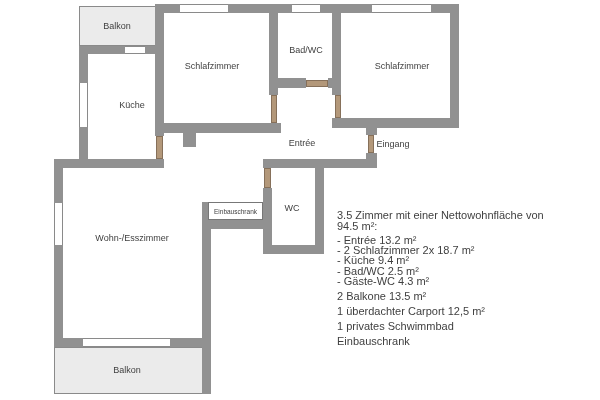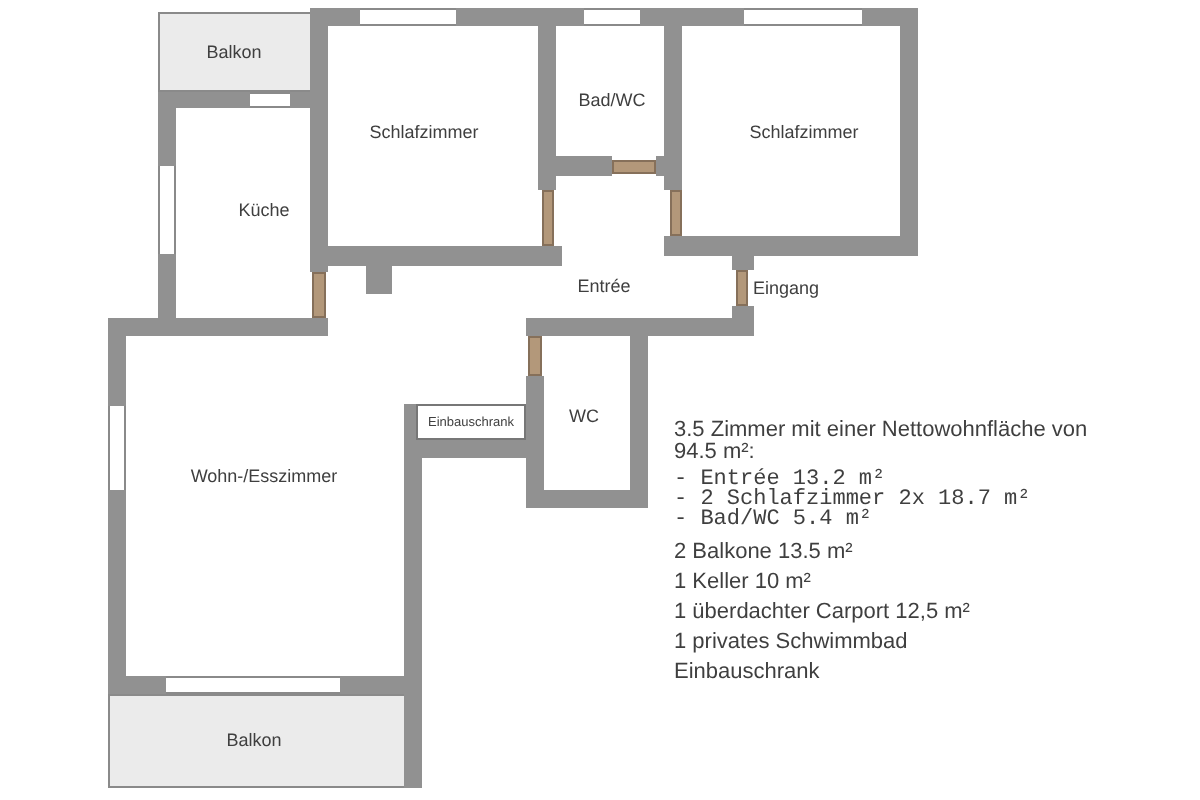--- a/index.html
+++ b/index.html
@@ -15,21 +15,21 @@
   .win{position:absolute;background:#ffffff;box-sizing:border-box;}
   .win.wh{border-top:1px solid var(--outline,#8a8a8a);border-bottom:1px solid var(--outline,#8a8a8a);}
   .win.wv{border-left:1px solid var(--outline,#8a8a8a);border-right:1px solid var(--outline,#8a8a8a);}
   .balcony{position:absolute;background:var(--balcony,#ebebeb);border:1px solid var(--outline,#8a8a8a);box-sizing:border-box;}
   .cabinet{position:absolute;background:#ffffff;border:1px solid #777777;box-sizing:border-box;
     display:flex;align-items:center;justify-content:center;}
   .lbl{position:absolute;transform:translate(-50%,-50%);font-size:9px;color:var(--text,#3f3f3f);white-space:nowrap;}
   .cab-lbl{font-size:6.5px;color:var(--text,#3f3f3f);white-space:nowrap;}
   .desc{position:absolute;left:337px;top:210px;width:215px;font-size:11px;color:var(--text,#3f3f3f);}
   .desc .title{line-height:11px;margin-bottom:3px;}
-  .desc .bullet{line-height:10.2px;font-family:Liberation Mono, monospace;}
+  .desc .bullet{line-height:10.2px;}
   .desc .extra{margin-top:5px;line-height:10px;}
 </style>
 </head>
 <body>
 
 <div class="canvas">
 
   <div class="balcony" style="left:79px;top:6px;width:77px;height:40px"></div>
   <div class="balcony" style="left:54px;top:347px;width:156px;height:47px"></div>
 
@@ -98,21 +98,22 @@
   <div class="lbl" style="left:302px;top:143px">Entrée</div>
   <div class="lbl" style="left:393px;top:144px">Eingang</div>
   <div class="lbl" style="left:292px;top:208px">WC</div>
   <div class="lbl" style="left:132px;top:238px">Wohn-/Esszimmer</div>
   <div class="lbl" style="left:127px;top:370px">Balkon</div>
 
   <div class="desc">
     <div class="title">3.5 Zimmer mit einer Nettowohnfläche von 94.5 m²:</div>
     <div class="bullet">- Entrée 13.2 m²</div>
     <div class="bullet">- 2 Schlafzimmer 2x 18.7 m²</div>
-    <div class="bullet">- Bad/WC 5.4 m²</div>
+    <div class="bullet">- Küche 9.4 m²</div>
+    <div class="bullet">- Bad/WC 2.5 m²</div>
+    <div class="bullet">- Gäste-WC 4.3 m²</div>
     <div class="extra">2 Balkone 13.5 m²</div>
-    <div class="extra">1 Keller 10 m²</div>
     <div class="extra">1 überdachter Carport 12,5 m²</div>
     <div class="extra">1 privates Schwimmbad</div>
     <div class="extra">Einbauschrank</div>
   </div>
 
 </div>
 
 </body></html>

